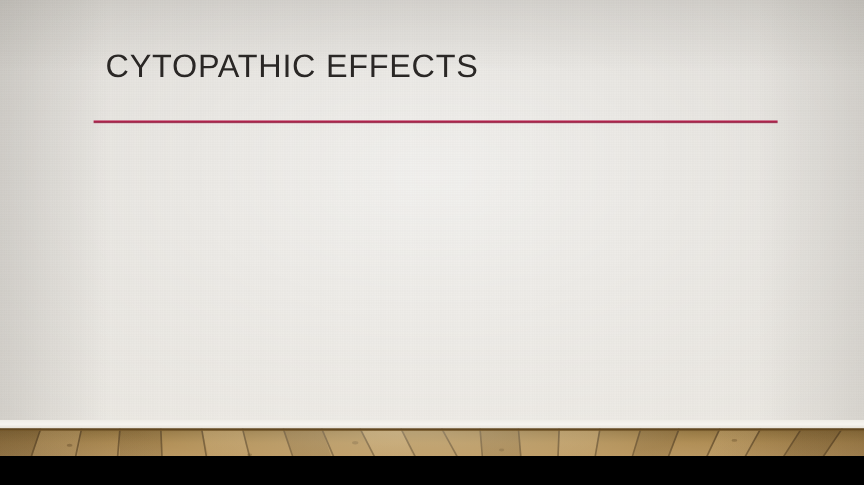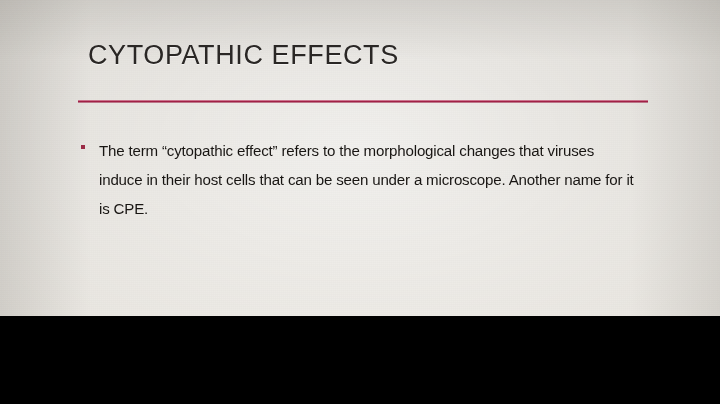--- a/index.html
+++ b/index.html
@@ -5,21 +5,21 @@
 <style>
   html, body {
     margin: 0;
     padding: 0;
     background: #000;
   }
 
   #slide {
     position: relative;
     width: 720px;
-    height: 316px;
+    height: 380px;
     overflow: hidden;
     font-family: "Liberation Sans", sans-serif;
     -webkit-font-smoothing: antialiased;
   }
 
   
   .wall {
     position: absolute;
     left: 0; top: 0;
     width: 720px;
@@ -166,24 +166,20 @@
   <div class="wall-shadow-top"></div>
   <div class="wall-shadow-left"></div>
   <div class="wall-shadow-right"></div>
 
   <div class="title">CYTOPATHIC EFFECTS</div>
 
   <div class="rule"></div>
 
   <div class="body-block">
 
-    <div class="bullet-row">
-      <span class="bullet-mark"></span>
-      <span class="bullet-text">The term “cytopathic effect” refers to the morphological changes that viruses induce in their host cells that can be seen under a microscope. Another name for it is CPE.</span>
-    </div>
 
 
   </div>
 
   <div class="baseboard"></div>
 
   <div class="floor">
     <svg class="floor-planks" width="720" height="47" viewBox="0 0 720 47" preserveAspectRatio="none">
       <defs>
         <linearGradient id="seam" x1="0" y1="0" x2="0" y2="1">

